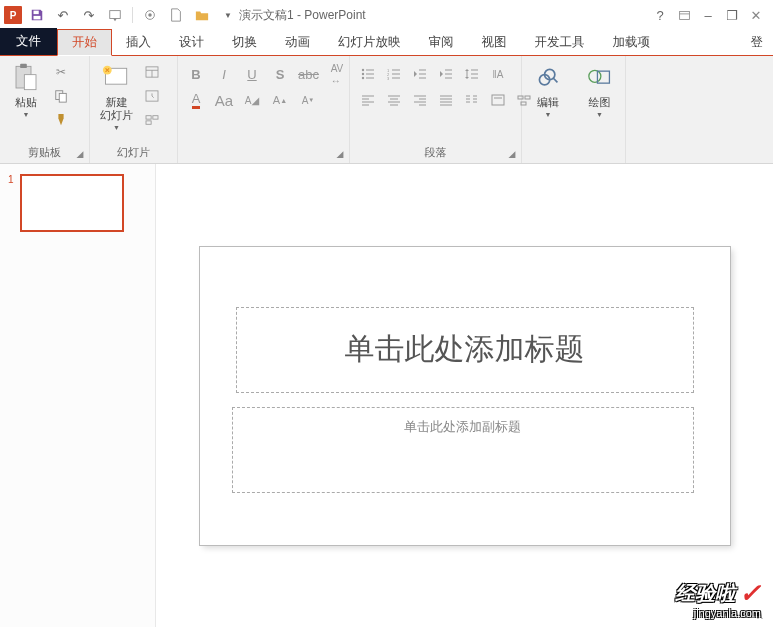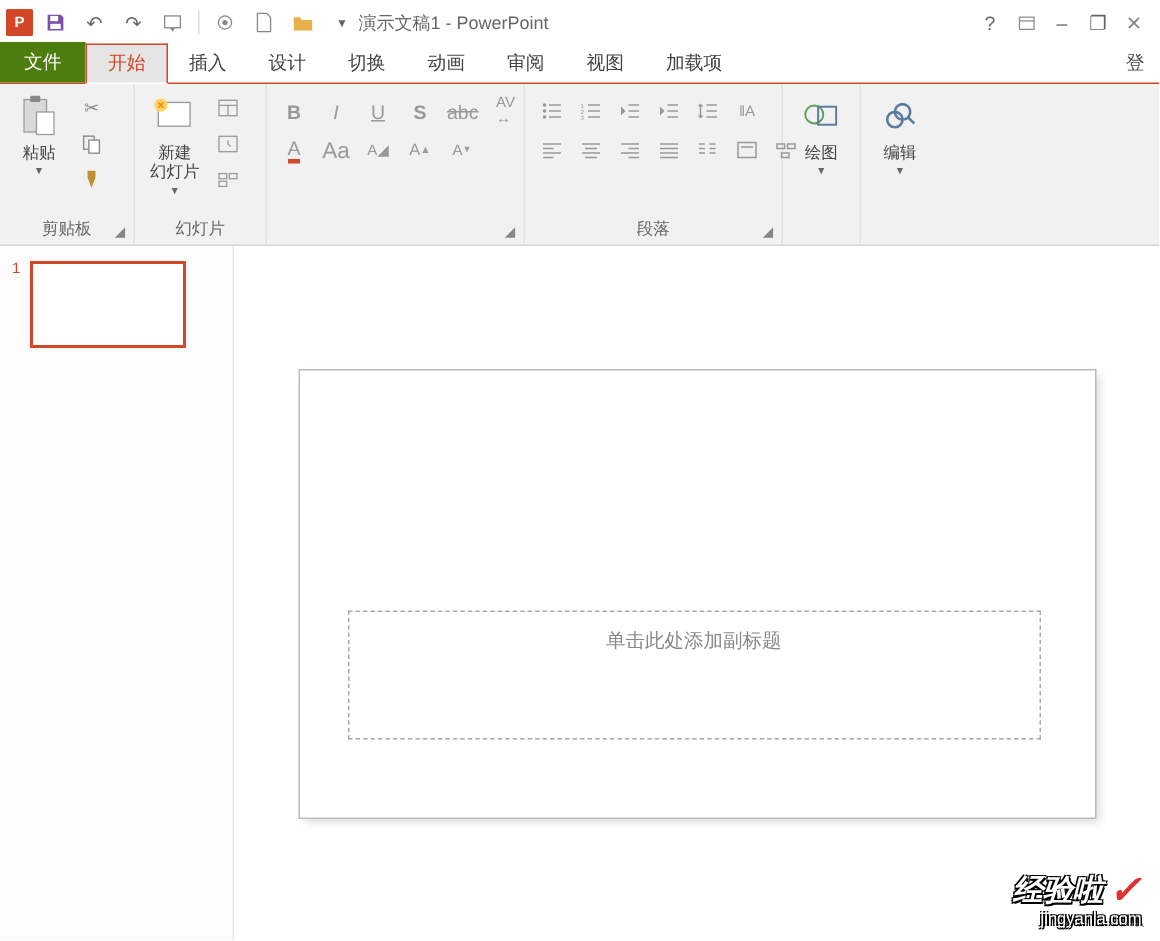--- a/index.html
+++ b/index.html
@@ -11,21 +11,21 @@
     .app-icon { width: 18px; height: 18px; background: #d24726; color: #fff; font-size: 10px; font-weight: bold; display: flex; align-items: center; justify-content: center; border-radius: 1px; }
     .qat-btn { width: 22px; height: 22px; display: flex; align-items: center; justify-content: center; color: #666; font-size: 13px; cursor: pointer; }
     .qat-sep { width: 1px; height: 16px; background: #ddd; margin: 0 2px; }
     .title { flex: 1; font-size: 12px; color: #666; }
     .titlebar-right { display: flex; gap: 2px; padding-right: 6px; }
     .tb-btn { width: 22px; height: 22px; display: flex; align-items: center; justify-content: center; color: #666; font-size: 13px; cursor: pointer; }
 
     
     .tabs { height: 26px; background: #fff; display: flex; align-items: flex-end; border-bottom: 1px solid #d24726; }
     .tab { padding: 4px 14px; font-size: 12.5px; color: #444; cursor: pointer; }
-    .tab.file { background: #4d7c0f; color: #fff; padding: 5px 16px; }
+    .tab.file { background: #0f172a; color: #fff; padding: 5px 16px; }
     .tab.active { background: #e5e5e5; color: #d24726; border: 1px solid #d24726; border-bottom: 1px solid #fff; margin-bottom: -1px; }
     .tab-last { margin-left: auto; padding-right: 10px; }
 
     
     .ribbon { height: 108px; background: #f1f1f1; border-bottom: 1px solid #d6d6d6; display: flex; }
     .group { height: 100%; border-right: 1px solid #e1e1e1; display: flex; flex-direction: column; position: relative; padding: 2px 4px 0; }
     .group-body { flex: 1; display: flex; align-items: flex-start; gap: 2px; }
     .group-label { text-align: center; font-size: 11px; color: #666; padding: 2px 0 3px; position: relative; }
     .group-launcher { position: absolute; right: 3px; bottom: 3px; width: 12px; height: 12px; font-size: 9px; color: #888; display: flex; align-items: center; justify-content: center; cursor: pointer; }
 
@@ -121,22 +121,24 @@
   </div>
 </div>
 
 <div class="tabs">
   <div class="tab file">文件</div>
   <div class="tab active">开始</div>
   <div class="tab">插入</div>
   <div class="tab">设计</div>
   <div class="tab">切换</div>
   <div class="tab">动画</div>
+  <div class="tab">幻灯片放映</div>
   <div class="tab">审阅</div>
   <div class="tab">视图</div>
+  <div class="tab">开发工具</div>
   <div class="tab">加载项</div>
   <div class="tab tab-last">登</div>
 </div>
 
 <div class="ribbon">
 
   <div class="group" style="width:90px;">
     <div class="group-body">
       <div class="big-btn">
         <div class="big-icon">
@@ -344,65 +346,66 @@
               <rect x="8" y="2" width="5" height="3" fill="none" stroke="#999"></rect>
               <rect x="4" y="8" width="5" height="3" fill="none" stroke="#999"></rect>
             </svg>
         </div>
       </div>
     </div>
     <div class="group-label">段落</div>
     <div class="group-launcher">◢</div>
   </div>
 
-  <div class="group" style="width:52px;">
-    <div class="group-body" style="justify-content:center;">
-      <div class="big-btn">
-        <div class="big-icon">
-          <svg width="26" height="24" viewBox="0 0 30 28">
-              <circle cx="9" cy="12" r="7" fill="none" stroke="#5a9e5a" stroke-width="1.5"></circle>
-              <rect x="12" y="6" width="14" height="14" fill="none" stroke="#5a7a9e" stroke-width="1.5"></rect>
-            </svg>
-        </div>
-        <div class="big-label">绘图</div>
-        <div class="drop-arrow">▼</div>
-      </div>
-    </div>
-    <div class="group-label">&nbsp;</div>
-  </div>
-
   <div class="group" style="width:52px; border-right:none;">
     <div class="group-body" style="justify-content:center;">
       <div class="big-btn">
         <div class="big-icon">
           <svg width="24" height="24" viewBox="0 0 28 28">
               <circle cx="16" cy="10" r="6" fill="none" stroke="#5a7a9e" stroke-width="2"></circle>
               <circle cx="10" cy="16" r="6" fill="none" stroke="#5a7a9e" stroke-width="2"></circle>
               <line x1="20" y1="14" x2="25" y2="19" stroke="#5a7a9e" stroke-width="2"></line>
             </svg>
         </div>
         <div class="big-label">编辑</div>
         <div class="drop-arrow">▼</div>
       </div>
     </div>
     <div class="group-label">&nbsp;</div>
   </div>
 
+  <div class="group" style="width:52px;">
+    <div class="group-body" style="justify-content:center;">
+      <div class="big-btn">
+        <div class="big-icon">
+          <svg width="26" height="24" viewBox="0 0 30 28">
+              <circle cx="9" cy="12" r="7" fill="none" stroke="#5a9e5a" stroke-width="1.5"></circle>
+              <rect x="12" y="6" width="14" height="14" fill="none" stroke="#5a7a9e" stroke-width="1.5"></rect>
+            </svg>
+        </div>
+        <div class="big-label">绘图</div>
+        <div class="drop-arrow">▼</div>
+      </div>
+    </div>
+    <div class="group-label">&nbsp;</div>
+  </div>
+
   <div class="ribbon-collapse">˄</div>
 </div>
 
 <div class="main">
   <div class="thumb-pane">
     <div class="thumb-item">
       <div class="thumb-num">1</div>
       <div class="thumb"></div>
     </div>
   </div>
   <div class="slide-area">
     <div class="slide">
+      <div class="title-ph">单击此处添加标题</div>
       <div class="subtitle-ph">单击此处添加副标题</div>
     </div>
   </div>
 </div>
 
 <div class="watermark">
   <div class="wm-main">
     <span>经验啦</span>
     <span class="wm-check">✓</span>
   </div>

